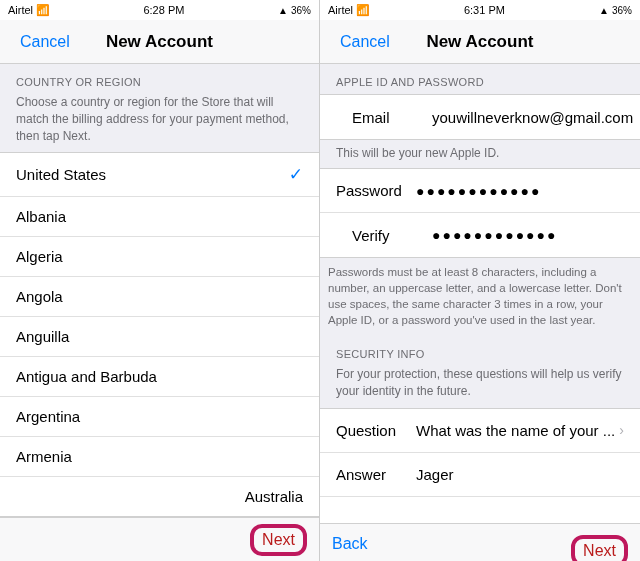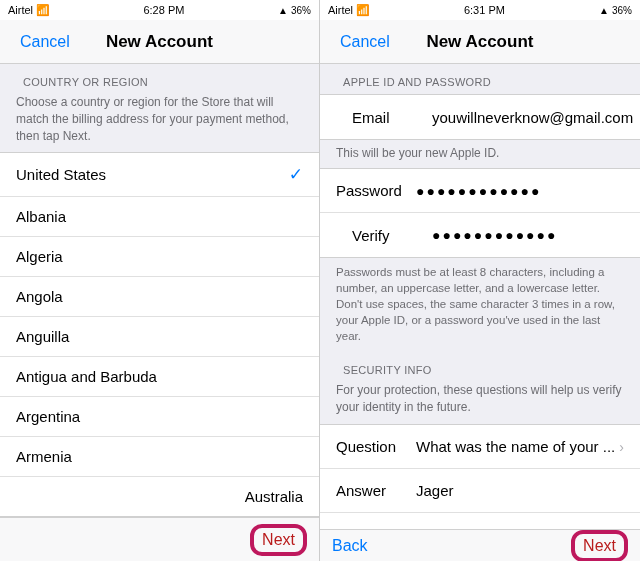--- a/index.html
+++ b/index.html
@@ -53,21 +53,21 @@
     }
     .nav-title {
       font-size: 17px;
       font-weight: 600;
       color: #000;
     }
     .nav-spacer { width: 50px; }
 
     
     .section-header {
-      padding: 12px 16px 6px 23px;
+      padding: 12px 16px 6px 16px;
       font-size: 11px;
       color: #6d6d72;
       text-transform: uppercase;
       letter-spacing: 0.3px;
     }
     .section-description {
       padding: 0 16px 8px 16px;
       font-size: 12px;
       color: #6d6d72;
       line-height: 1.4;
@@ -152,21 +152,21 @@
       color: #000;
       width: 80px;
       flex-shrink: 0;
     }
     .form-value {
       font-size: 15px;
       color: #000;
       flex: 1;
     }
     .form-helper {
-      padding: 6px 16px 8px 16px;
+      padding: 6px 16px 8px 8px;
       font-size: 11.5px;
       color: #6d6d72;
       line-height: 1.4;
       background: #efeff4;
     }
     .chevron {
       color: #b0b0b5;
       font-size: 14px;
       margin-left: 4px;
     }
@@ -177,25 +177,25 @@
     .info-text {
       padding: 6px 16px 8px 16px;
       font-size: 12px;
       color: #6d6d72;
       background: #efeff4;
     }
 
     .bottom-toolbar-right {
       background: rgba(249,249,249,0.94);
       border-top: 1px solid #d0d0d0;
-      height: 32px;
-      display: flex;
-      align-items: center;
+      height: 38px;
+      display: flex;
+      align-items: flex-start;
       justify-content: space-between;
-      padding: 4px 12px;
+      padding: 11px 12px;
     }
 
     .scroll-content {
       flex: 1;
       overflow-y: auto;
     }
   </style>
 </head>
 <body>
 

